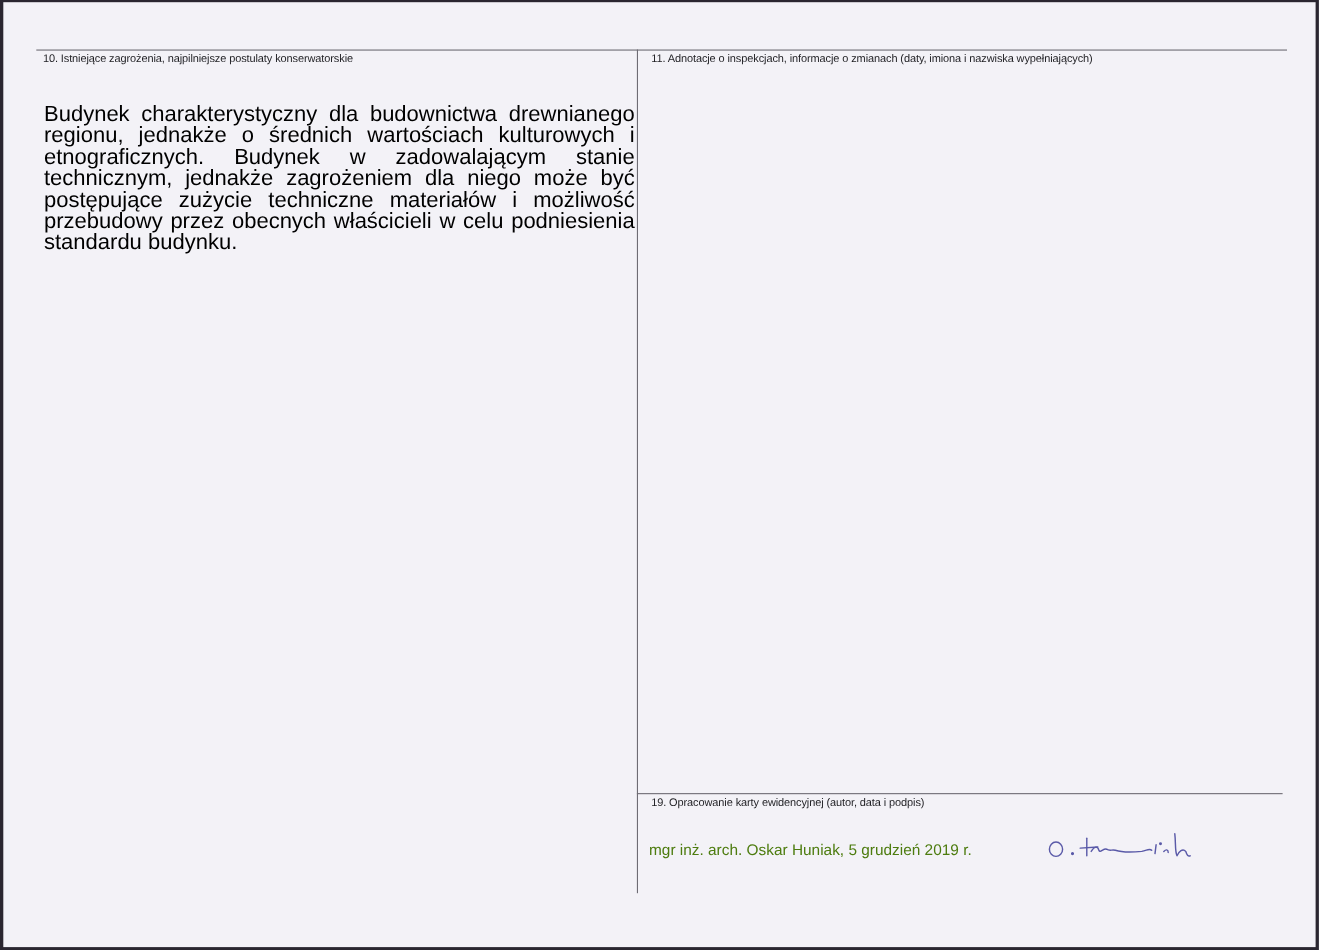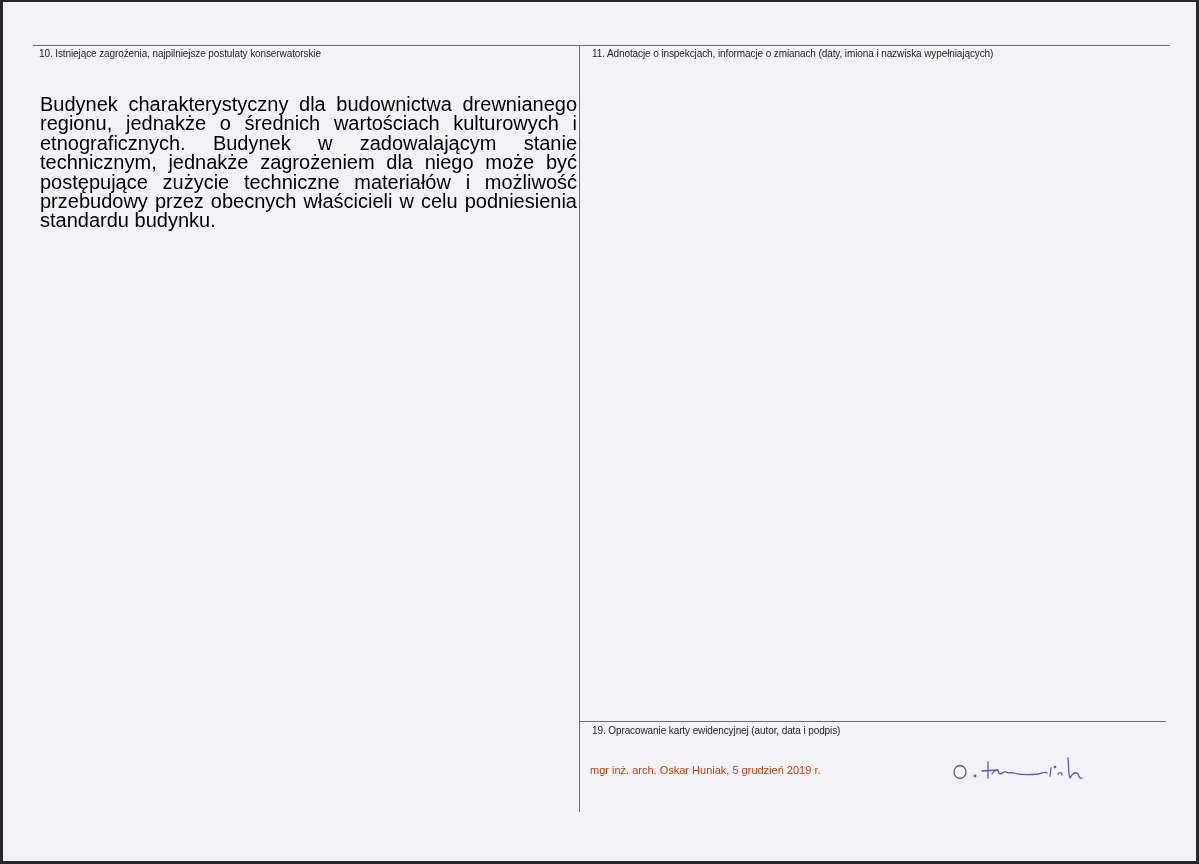--- a/index.html
+++ b/index.html
@@ -63,22 +63,22 @@
       line-height: 19.4px;
       color: #000000;
       text-align: justify;
       text-align-last: left;
       margin-top: 20px;
     }
     .author-line {
       position: absolute;
       left: 587px;
       top: 762px;
-      font-size: 11px;
-      color: #c2410c;
+      font-size: 14px;
+      color: #4d7c0f;
       white-space: nowrap;
     }
     .signature {
       position: absolute;
       left: 945px;
       top: 750px;
       width: 150px;
       height: 40px;
     }
   </style>

